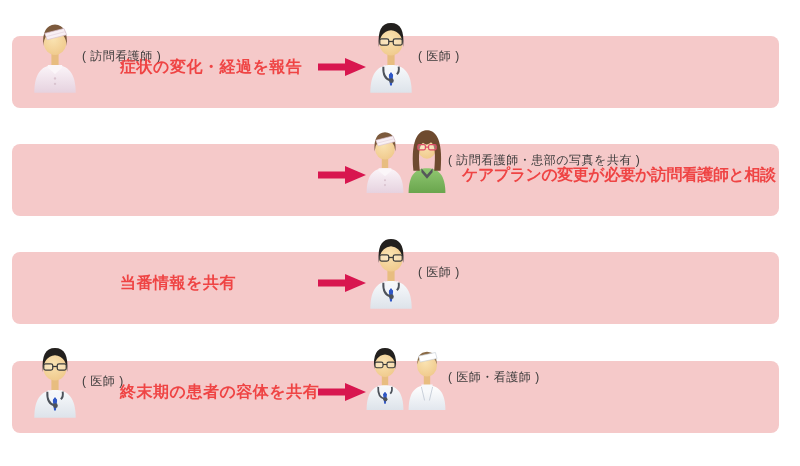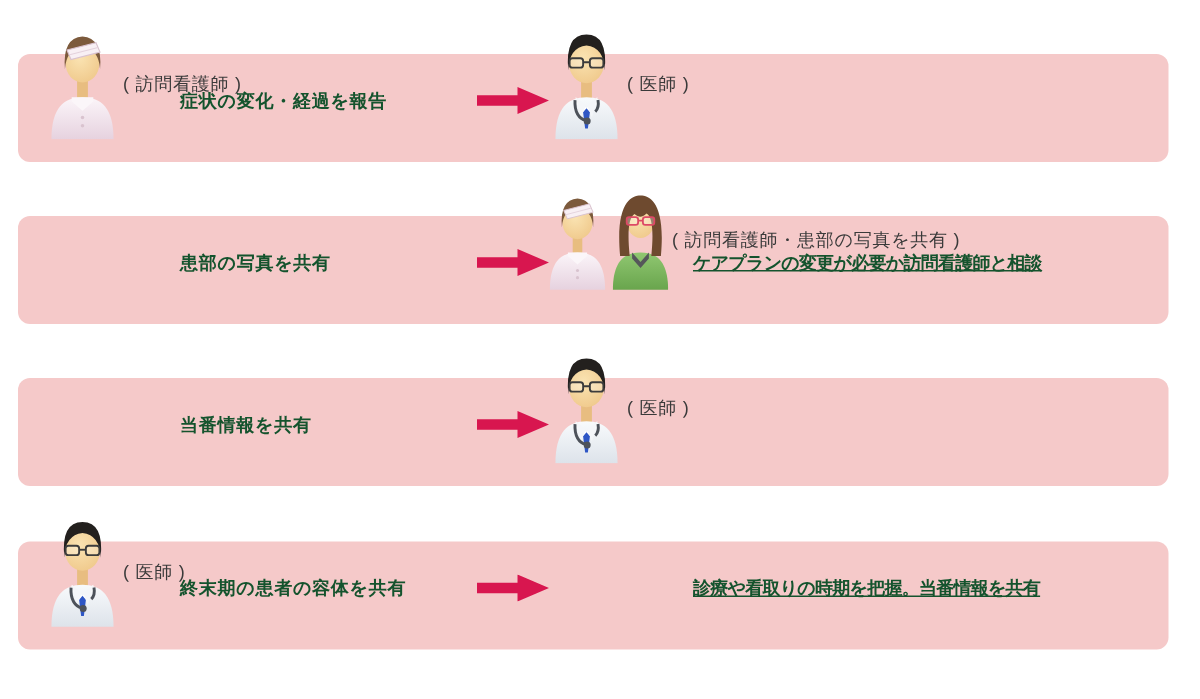--- a/index.html
+++ b/index.html
@@ -13,26 +13,26 @@
   .figure.left{left:16px;top:-19px;width:104px;}
   .figure.right{left:352px;top:-19px;width:128px;}
   .icons{display:flex;align-items:flex-end;}
   .person{width:54px;height:76px;display:block;}
   .person.pair{width:48px;height:69px;margin:0 -3px;}
   .role-label{
     margin-top:1px;font-size:12px;line-height:14px;color:#3a3a3a;white-space:nowrap;
     letter-spacing:0.5px;
   }
   .action,.result{
-    position:absolute;top:21px;font-size:12px;line-height:20px;font-weight:bold;
-    color:#14532d;white-space:nowrap;letter-spacing:0.5px;
+    position:absolute;top:21px;font-size:16px;line-height:20px;font-weight:bold;
+    color:#ef4444;white-space:nowrap;letter-spacing:0.5px;
   }
   .action{left:108px;}
   .result{left:450px;}
-  .result.tight{letter-spacing:-0.5px;text-decoration:underline;}
+  .result.tight{letter-spacing:-0.5px;}
   .arrow{position:absolute;left:306px;top:22px;width:48px;height:18px;}
   .defs-holder{position:absolute;width:0;height:0;overflow:hidden;}
 </style>
 </head>
 <body>
 
 <svg class="defs-holder" aria-hidden="true">
   <defs>
     <radialGradient id="g-skin" cx="0.42" cy="0.35" r="0.95">
       <stop offset="0" stop-color="#fae3b2"></stop>
@@ -167,21 +167,20 @@
         <svg class="person" viewBox="0 0 60 84">
             <use href="#p-doctor"></use>
           </svg>
       </div>
       <div class="role-label">( 医師 )</div>
     </div>
   </section>
 
   <section class="row" style="top:144px">
     <div class="band"></div>
-    <div class="action">患部の写真を共有</div>
     <svg class="arrow" viewBox="0 0 48 18">
         <use href="#p-arrow"></use>
       </svg>
     <div class="figure right">
       <div class="icons">
         <svg class="person pair" viewBox="0 0 60 84">
             <use href="#p-nurse"></use>
           </svg>
         <svg class="person pair" viewBox="0 0 60 84">
             <use href="#p-cm"></use>
@@ -215,16 +214,26 @@
         <svg class="person" viewBox="0 0 60 84">
             <use href="#p-doctor"></use>
           </svg>
       </div>
       <div class="role-label">( 医師 )</div>
     </div>
     <div class="action">終末期の患者の容体を共有</div>
     <svg class="arrow" viewBox="0 0 48 18">
         <use href="#p-arrow"></use>
       </svg>
-    <div class="result tight">診療や看取りの時期を把握。当番情報を共有</div>
+    <div class="figure right">
+      <div class="icons">
+        <svg class="person pair" viewBox="0 0 60 84">
+            <use href="#p-doctor"></use>
+          </svg>
+        <svg class="person pair" viewBox="0 0 60 84">
+            <use href="#p-nursew"></use>
+          </svg>
+      </div>
+      <div class="role-label">( 医師・看護師 )</div>
+    </div>
   </section>
 
 </div>
 
 </body></html>

